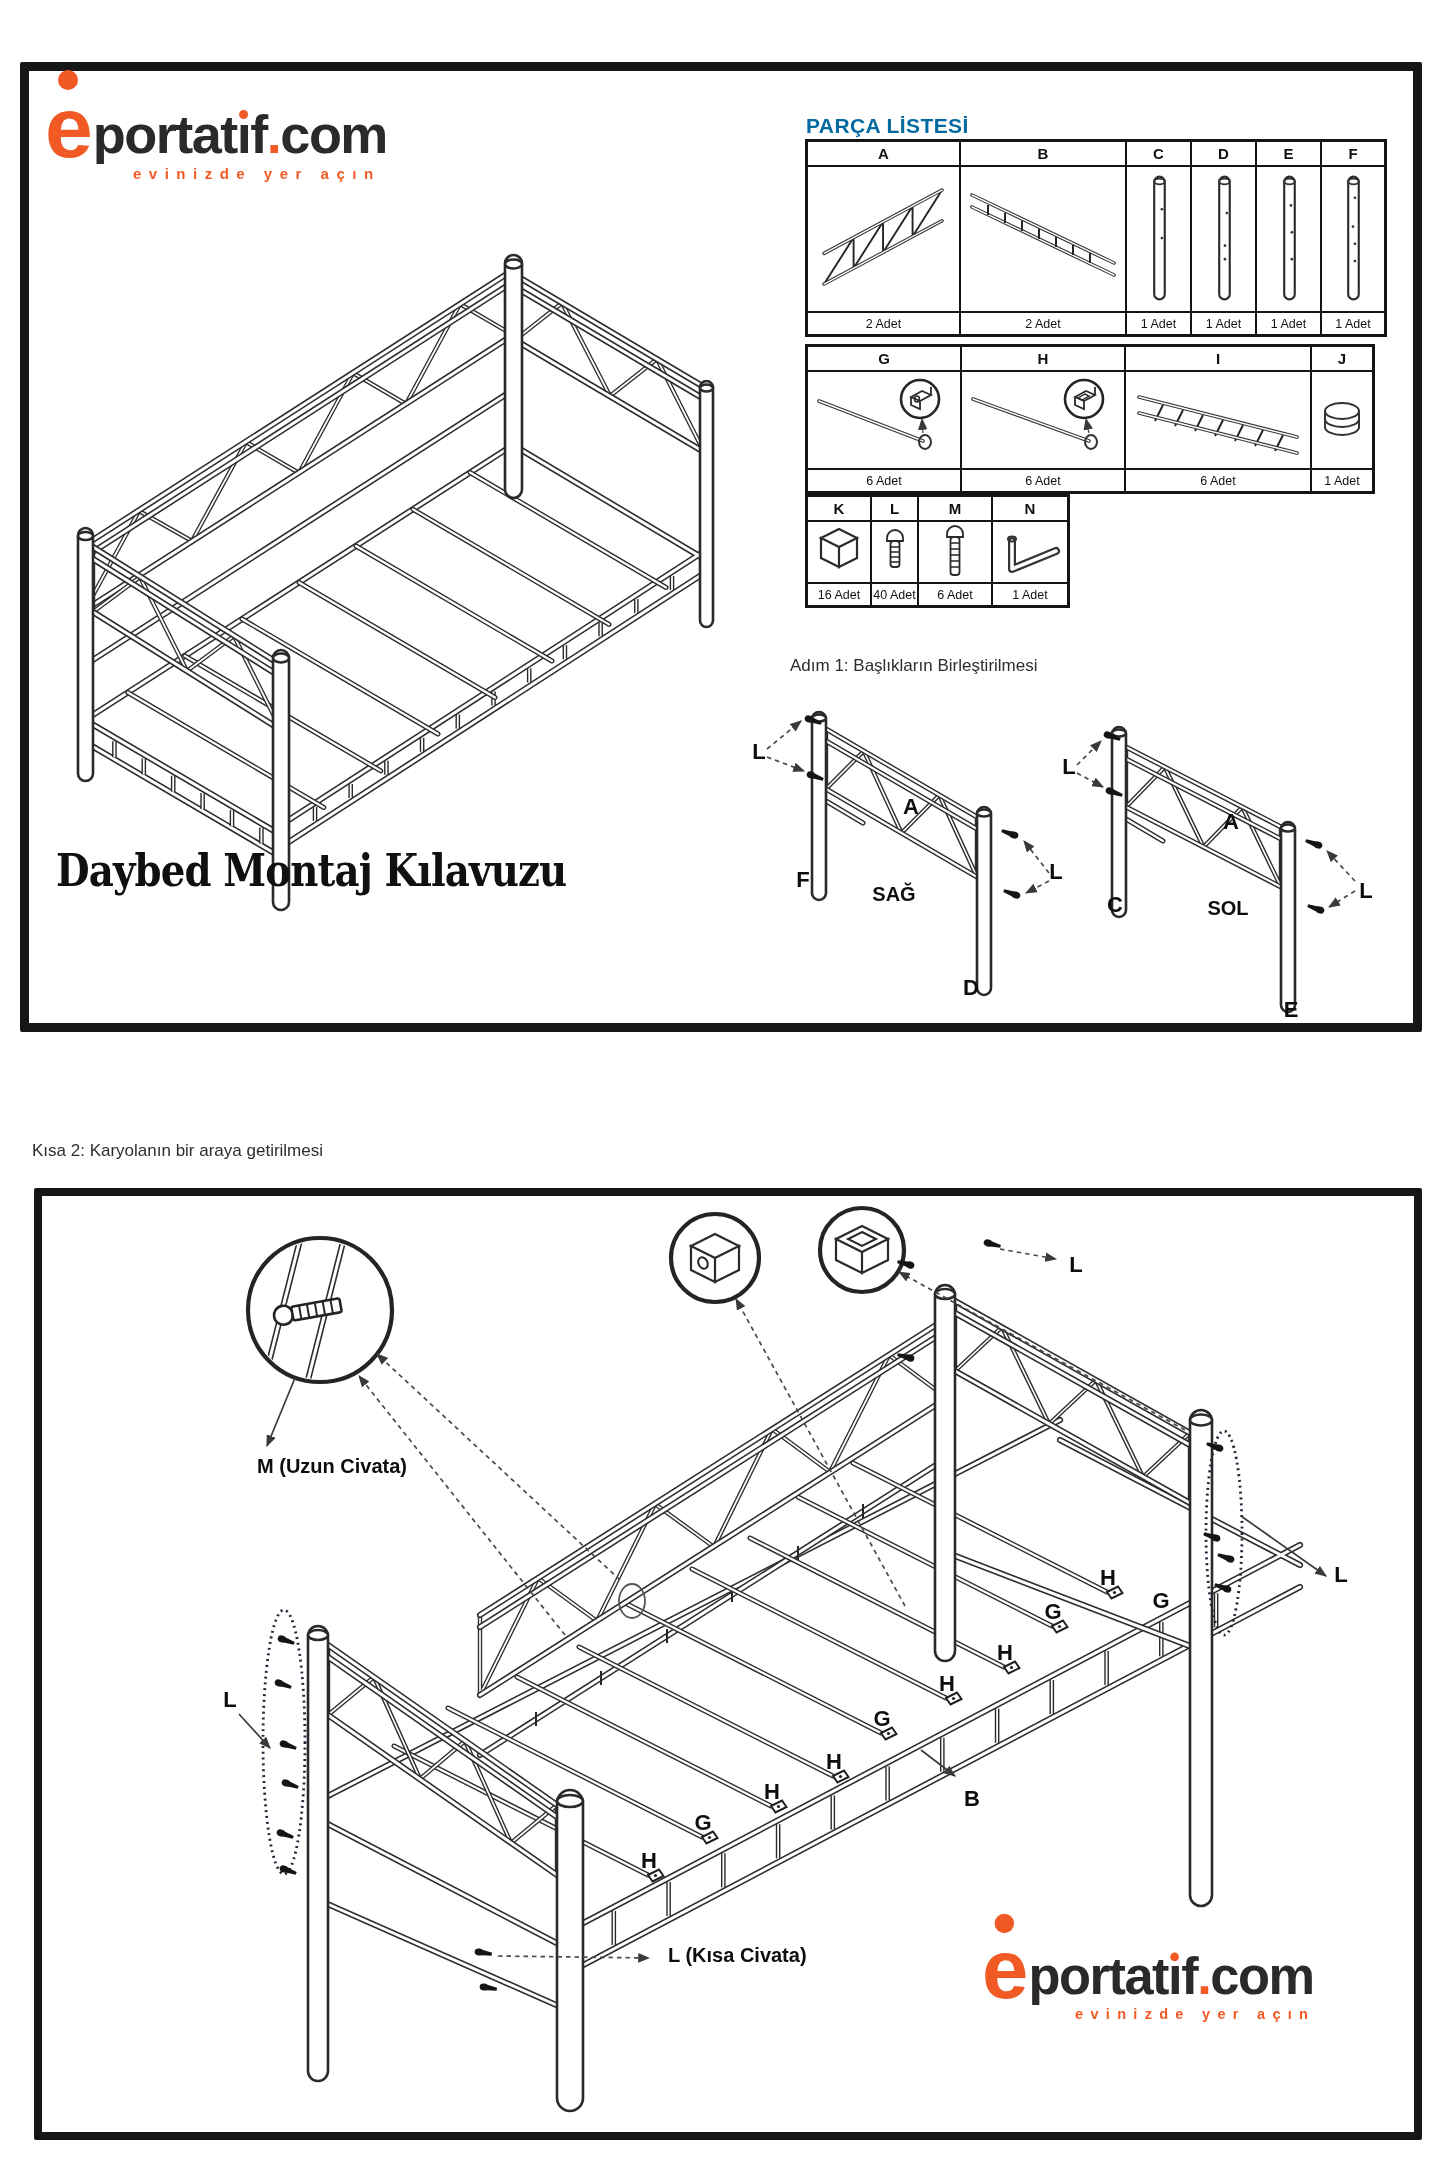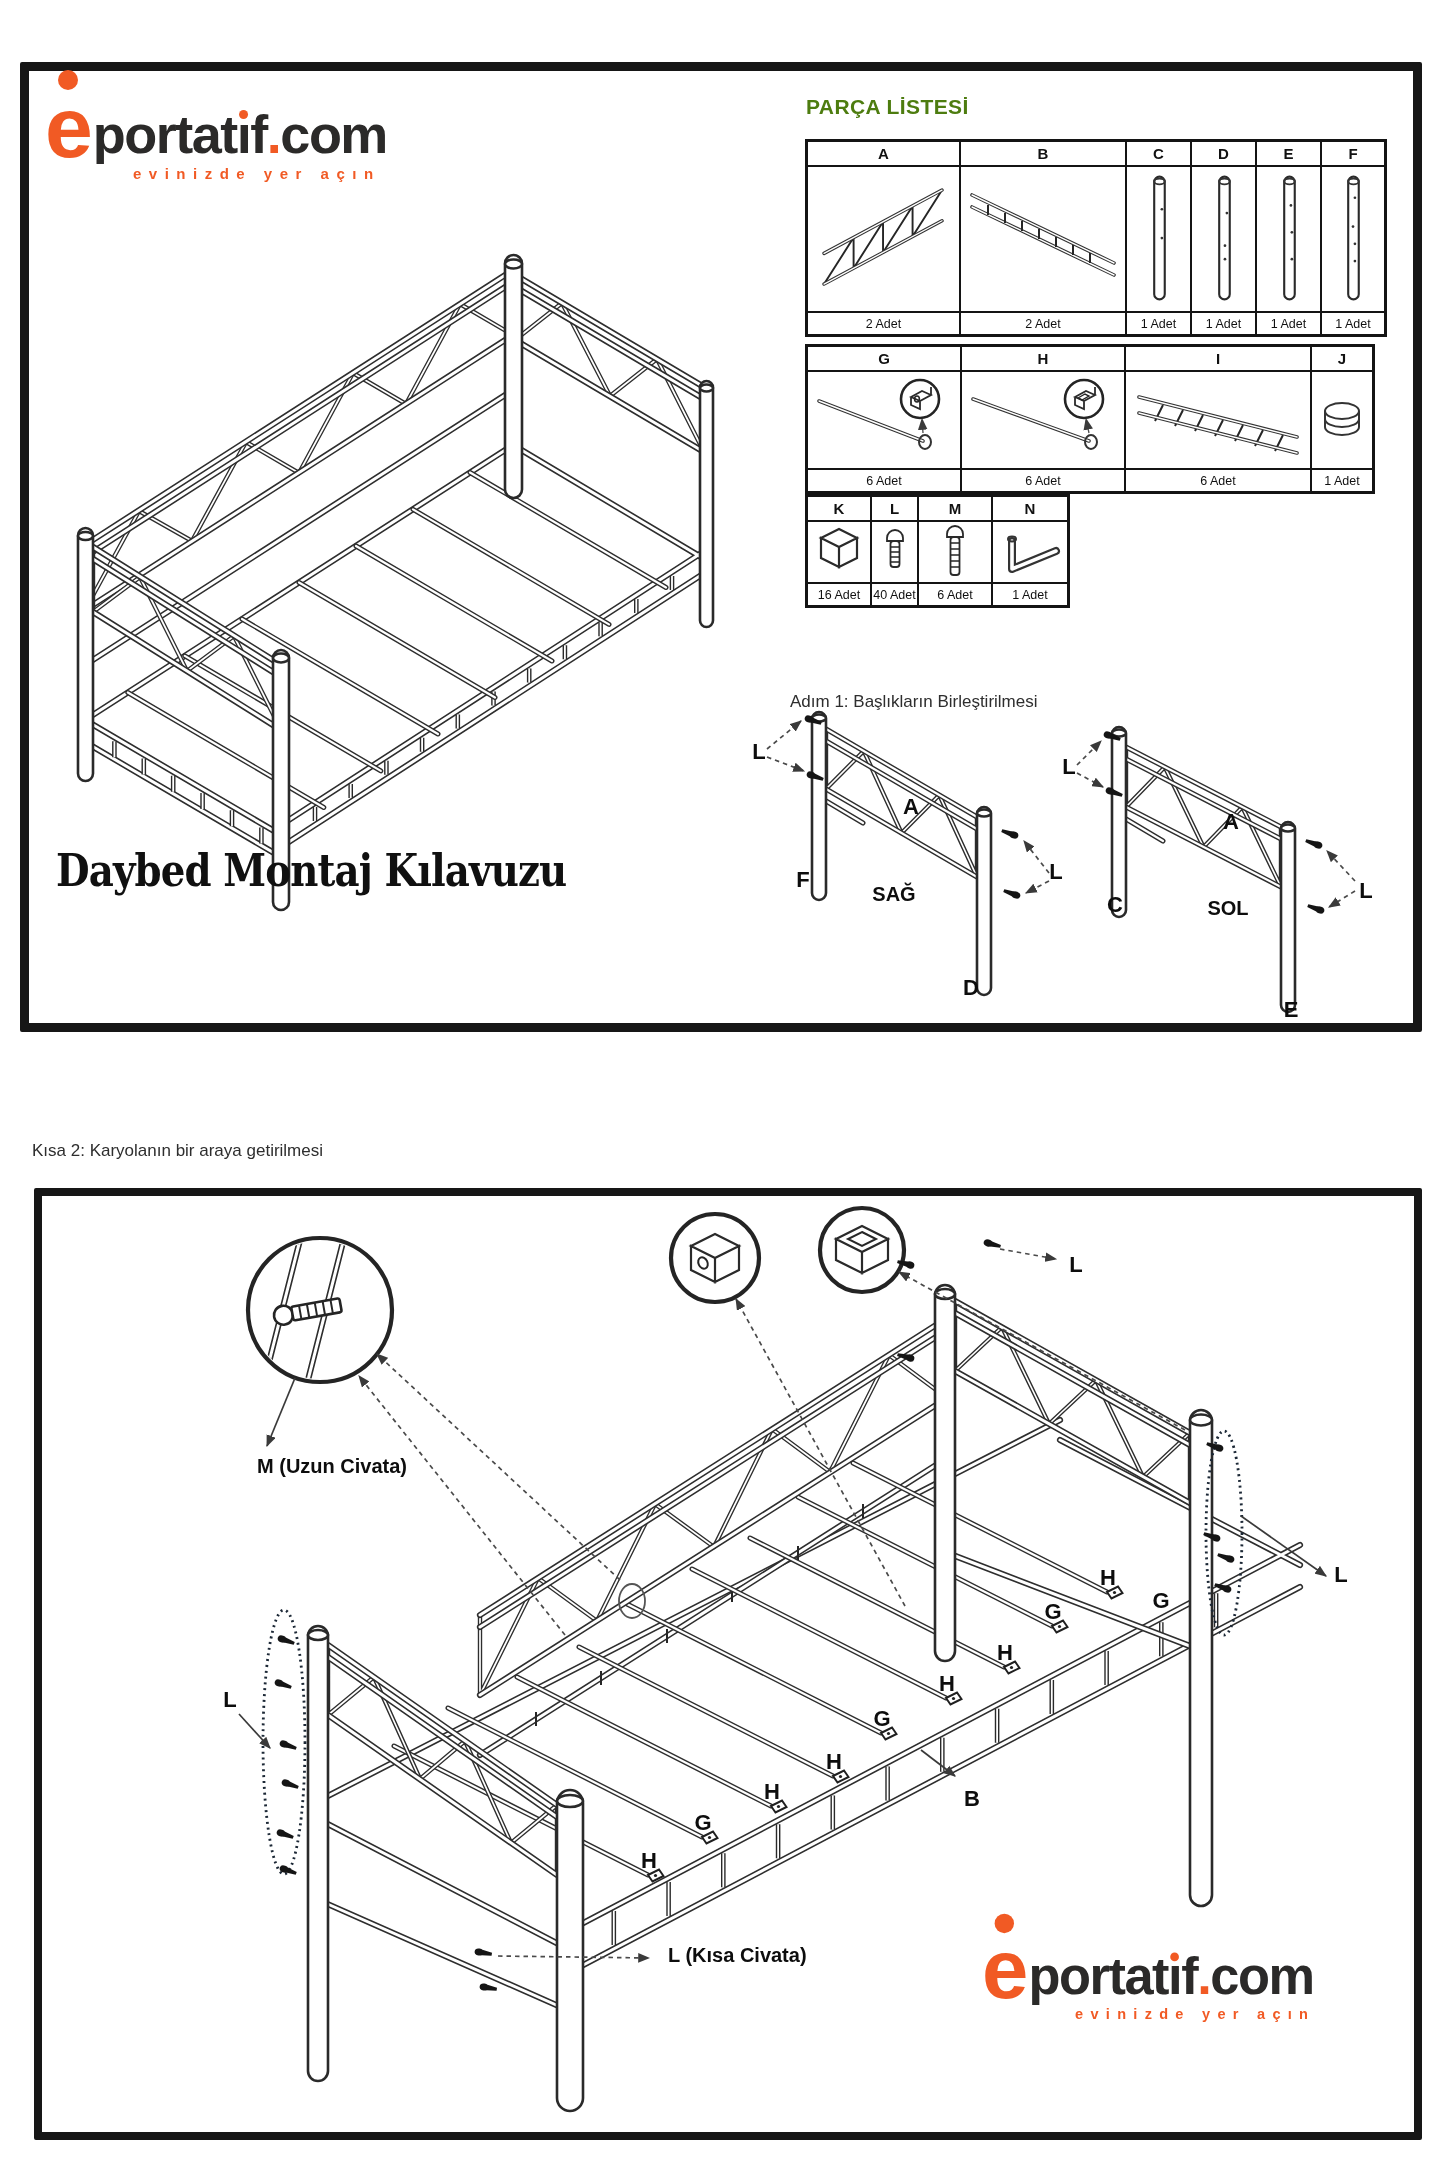--- a/index.html
+++ b/index.html
@@ -17,24 +17,24 @@
   .logo-e{font-size:86px;font-weight:bold;color:#F15A24;line-height:.76;letter-spacing:-2px;position:relative;margin-right:2px;}
   .logo-e::before{content:"";position:absolute;width:20px;height:20px;border-radius:50%;background:#F15A24;top:-25px;left:13px;}
   .logo-word{font-size:54px;font-weight:bold;color:#2b2a29;letter-spacing:-1.5px;line-height:.95;}
   .logo-dot{color:#F15A24;}
   .logo-i{position:relative;display:inline-block;}
   .logo-i::after{content:"";position:absolute;width:9px;height:9px;border-radius:50%;background:#F15A24;top:1px;left:50%;transform:translateX(-55%);}
   .logo-tag{color:#F15A24;font-size:15px;font-weight:bold;letter-spacing:7.5px;margin-top:5px;padding-left:88px;}
 
   
   #title{position:absolute;left:56px;top:845px;font-family:"DejaVu Serif","Liberation Serif",serif;font-weight:bold;font-size:44px;letter-spacing:-1px;transform:scaleX(.88);transform-origin:left;white-space:nowrap;color:#101010;}
-  #parts-heading{position:absolute;left:806px;top:95px;font-size:21px;font-weight:bold;letter-spacing:.4px;color:#4d7c0f;}
+  #parts-heading{position:absolute;left:806px;top:114px;font-size:21px;font-weight:bold;letter-spacing:.4px;color:#0369a1;}
   #note{position:absolute;left:812px;top:620px;width:600px;font-size:16.5px;font-weight:bold;font-style:italic;line-height:1.5;color:#1c1c1c;letter-spacing:-.1px;}
   .step-heading{position:absolute;font-size:17px;color:#2e2e2e;}
-  #step1-heading{left:790px;top:692px;text-align:right;}
+  #step1-heading{left:790px;top:656px;text-align:right;}
   #step2-heading{left:32px;top:1141px;}
 
   
   .ptable{position:absolute;display:inline-flex;border:3px solid #141414;background:#fff;}
   .pcell{display:flex;flex-direction:column;border-left:2.5px solid #141414;}
   .pcell:first-child{border-left:none;}
   .phdr{height:23px;border-bottom:2.5px solid #141414;display:flex;align-items:center;justify-content:center;font-weight:bold;font-size:15px;}
   .ppic{flex:1;display:flex;align-items:center;justify-content:center;overflow:hidden;}
   .pqty{height:21px;border-top:2.5px solid #141414;display:flex;align-items:center;justify-content:center;font-size:12.5px;}
   #t1{left:805px;top:139px;height:192px;}

